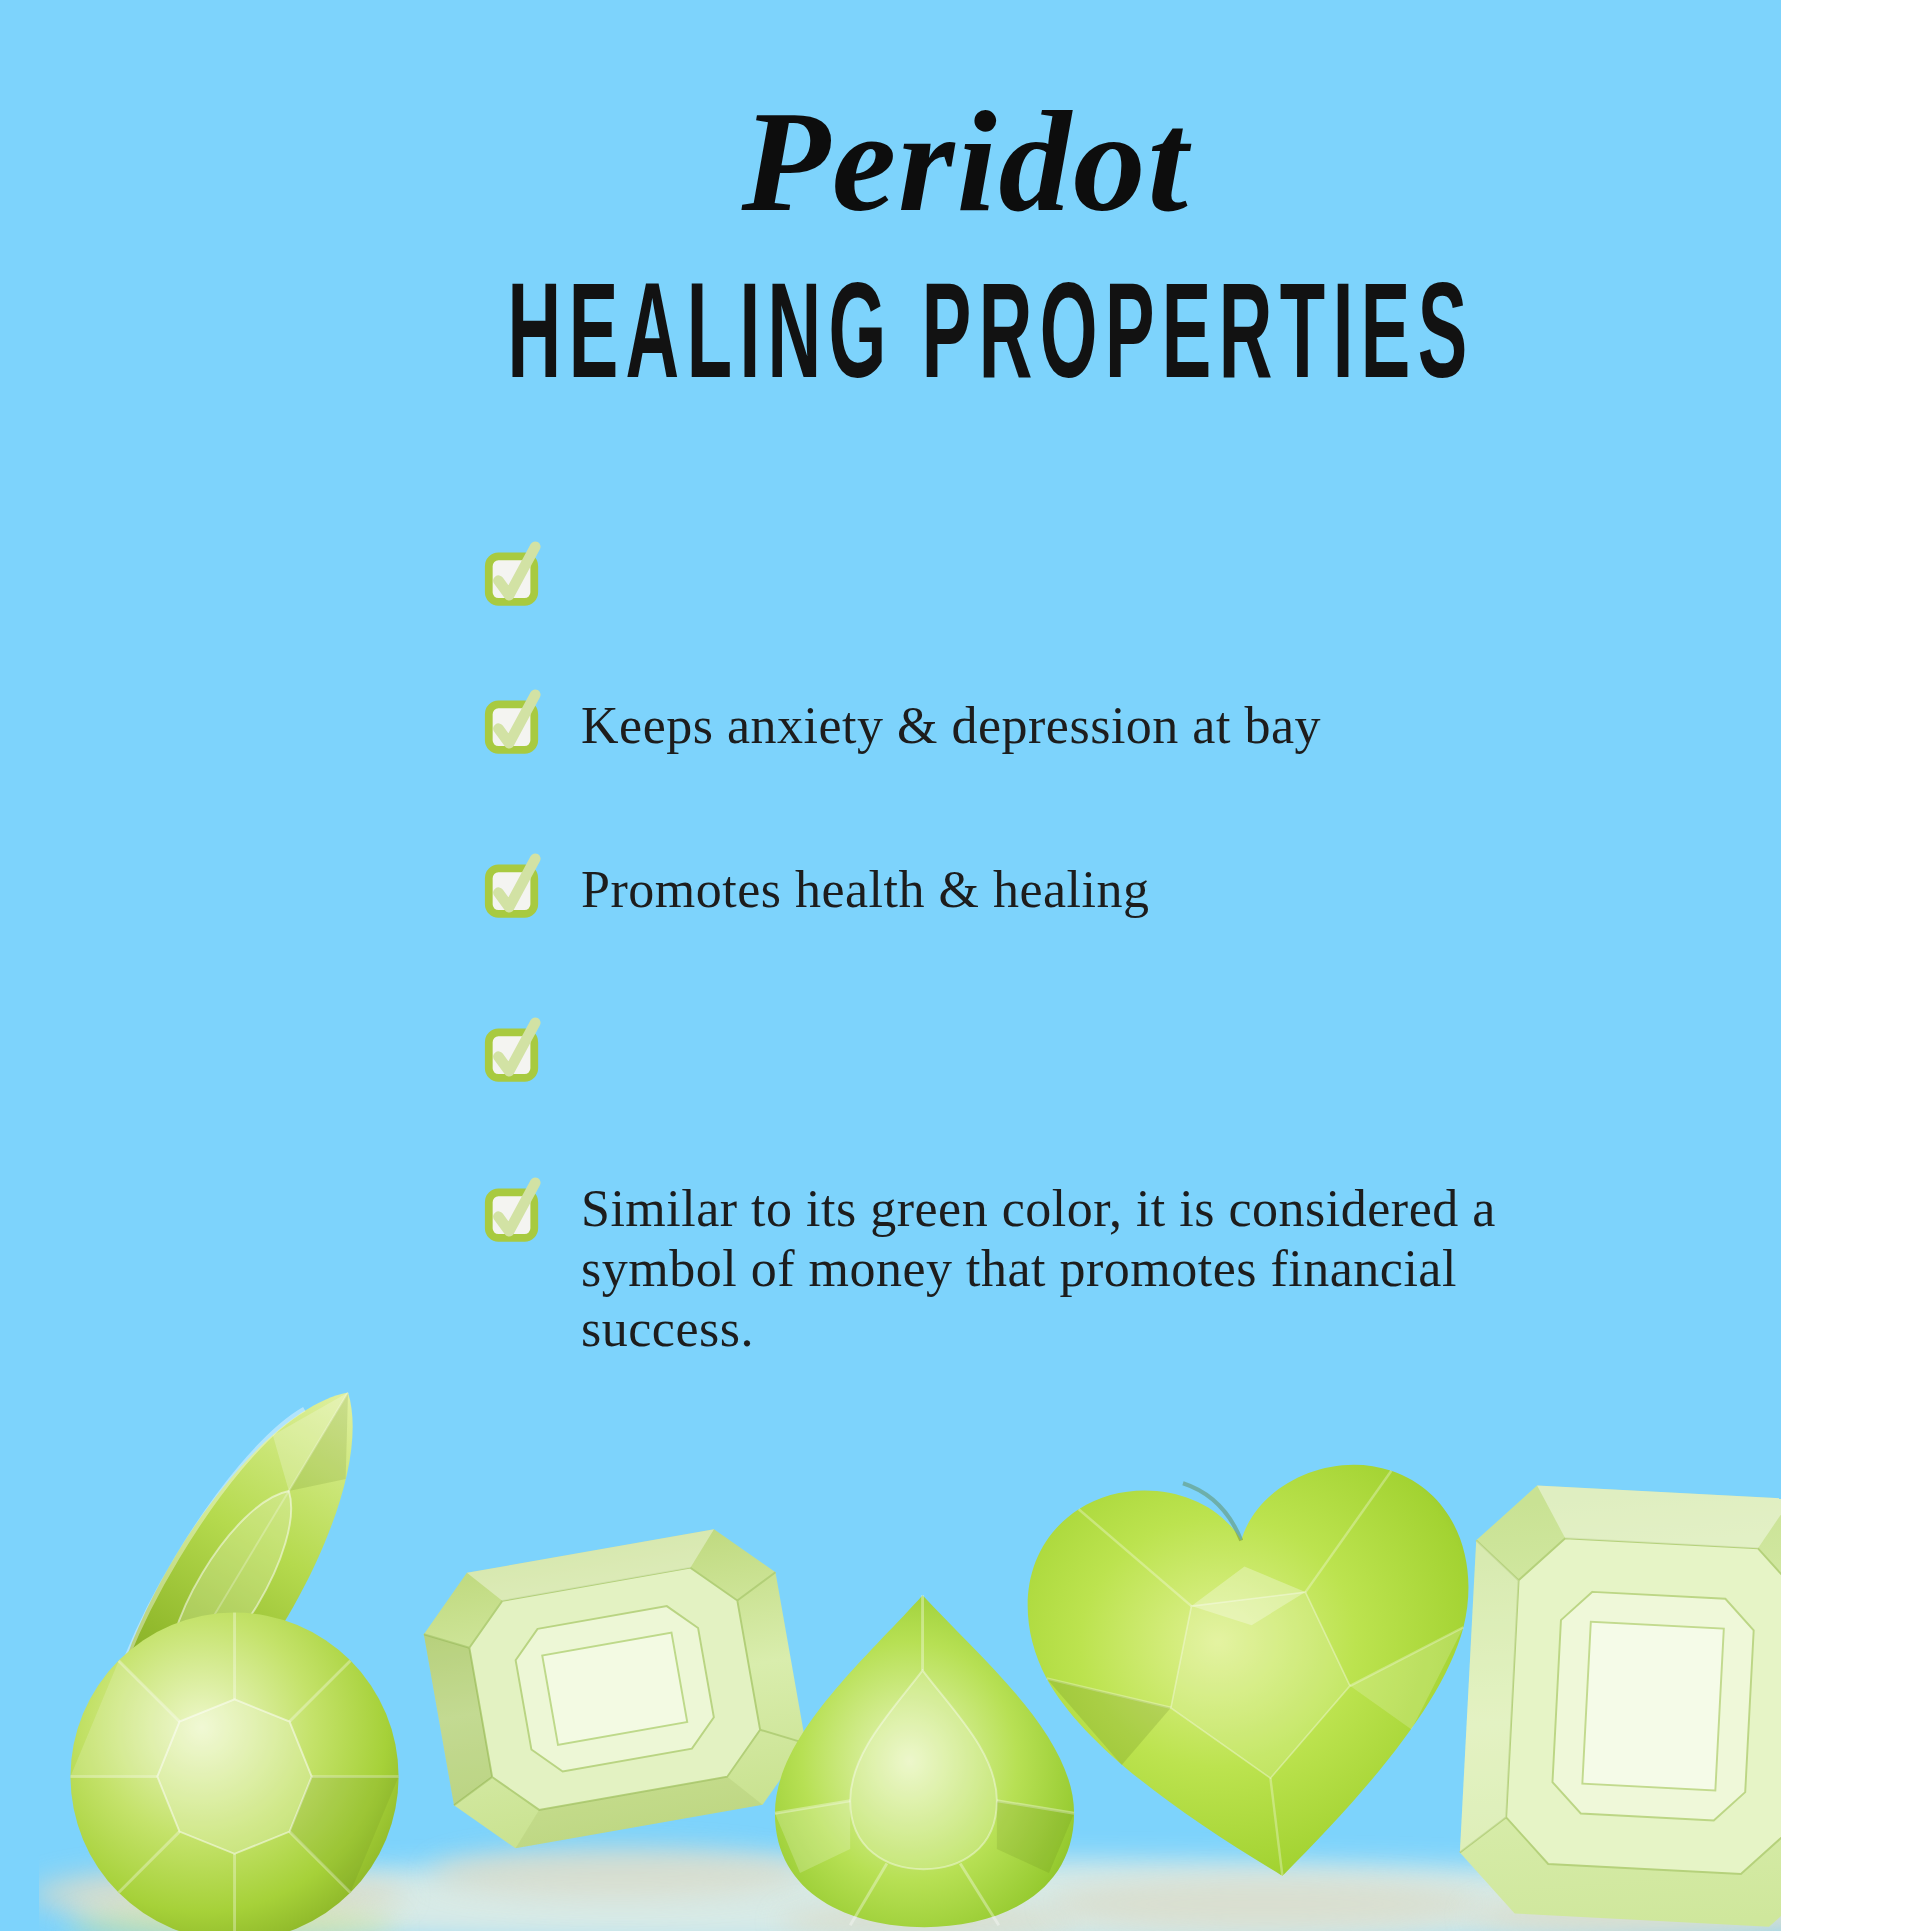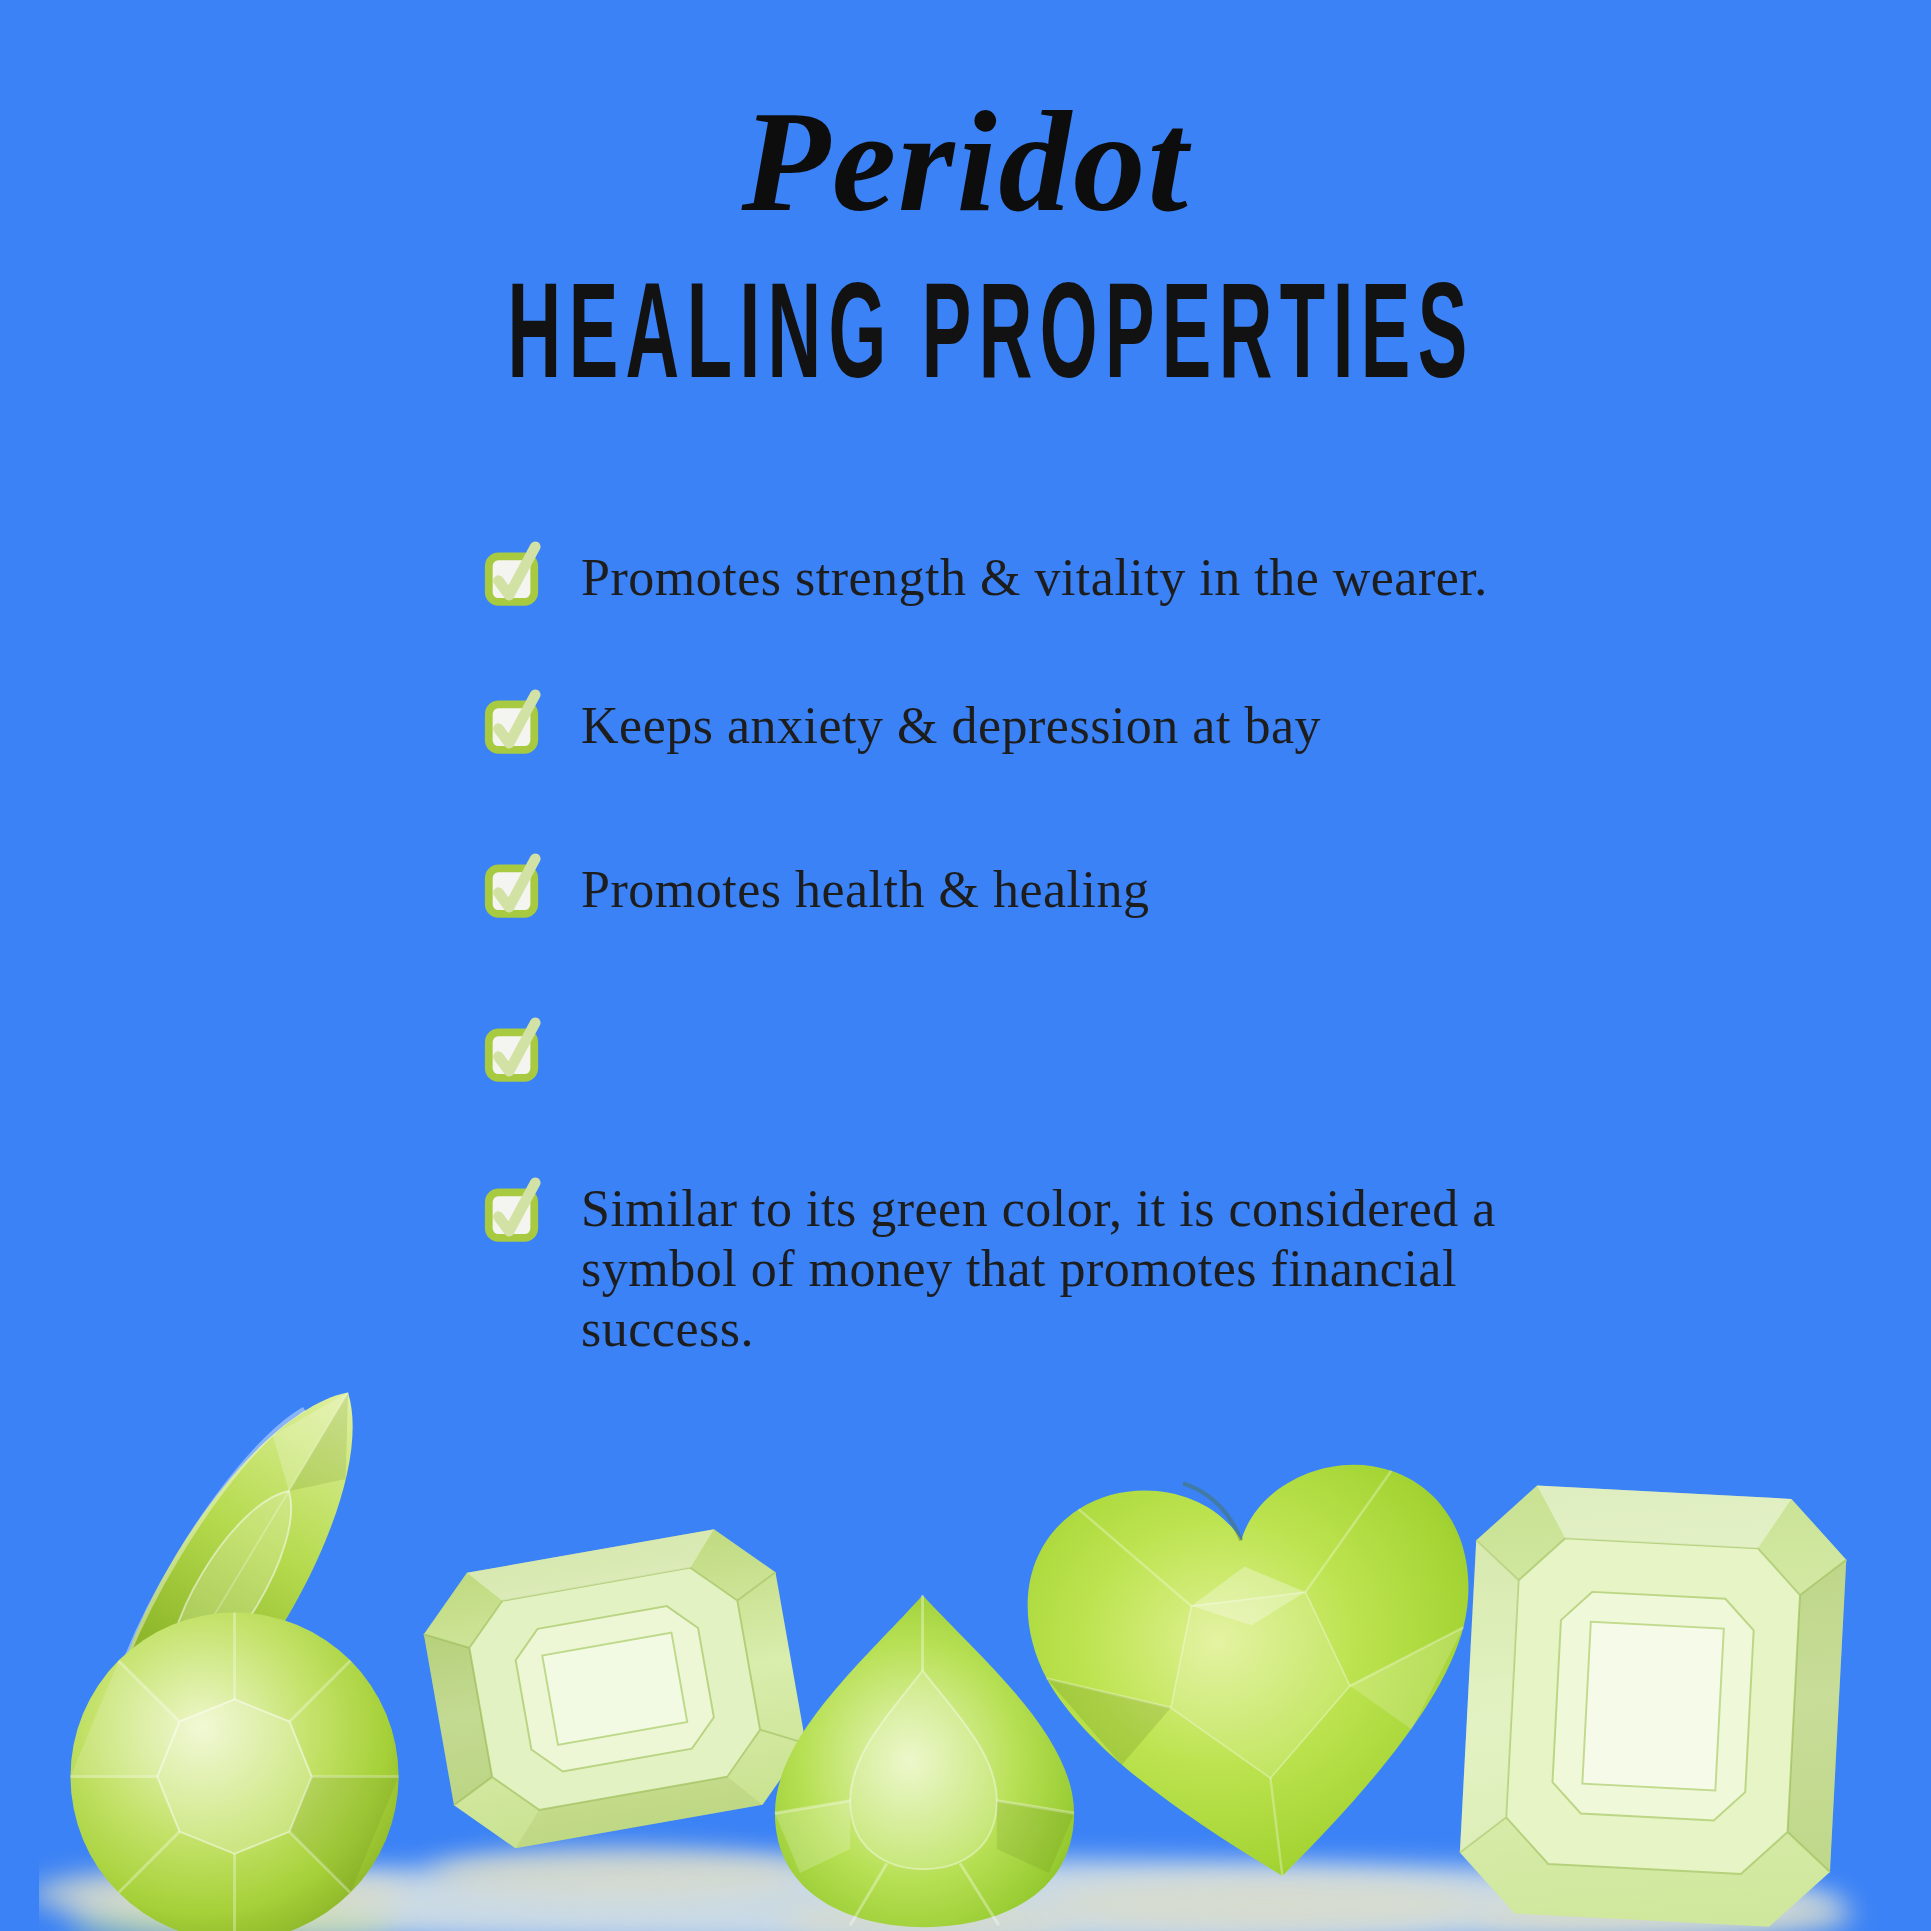--- a/index.html
+++ b/index.html
@@ -1,19 +1,19 @@
 <!DOCTYPE html>
 <html><head>
 <meta charset="utf-8">
 <style>
   html,body{margin:0;padding:0;background:#ffffff;}
   .page{
     position:relative;
-    width:1931px;height:1931px;
-    background:#3b82f6;
+    width:1781px;height:1931px;
+    background:#7dd3fc;
     overflow:hidden;
     font-family:"Liberation Serif", serif;
     color:#1b1b1b;
   }
   .title{
     position:absolute;
     top:85px;left:0;width:1931px;
     margin:0;
     text-align:center;
     font-family:"Liberation Serif", serif;
@@ -82,21 +82,20 @@
     <span class="subtitle">HEALING PROPERTIES</span>
   </div>
 
   <div class="checklist">
 
     <div class="check-row" style="top:536px">
       <svg class="cb" viewBox="0 0 62 72">
         <rect x="7" y="21" width="47" height="47" rx="10" fill="#f4f4f1" stroke="#a8ca40" stroke-width="8"></rect>
         <path d="M17 46 L28 61 L55 11" fill="none" stroke="#d2e2a4" stroke-width="11" stroke-linecap="round" stroke-linejoin="round"></path>
       </svg>
-      <div class="item-text">Promotes strength &amp; vitality in the wearer.</div>
     </div>
 
     <div class="check-row" style="top:684px">
       <svg class="cb" viewBox="0 0 62 72">
         <rect x="7" y="21" width="47" height="47" rx="10" fill="#f4f4f1" stroke="#a8ca40" stroke-width="8"></rect>
         <path d="M17 46 L28 61 L55 11" fill="none" stroke="#d2e2a4" stroke-width="11" stroke-linecap="round" stroke-linejoin="round"></path>
       </svg>
       <div class="item-text">Keeps anxiety &amp; depression at bay</div>
     </div>
 

